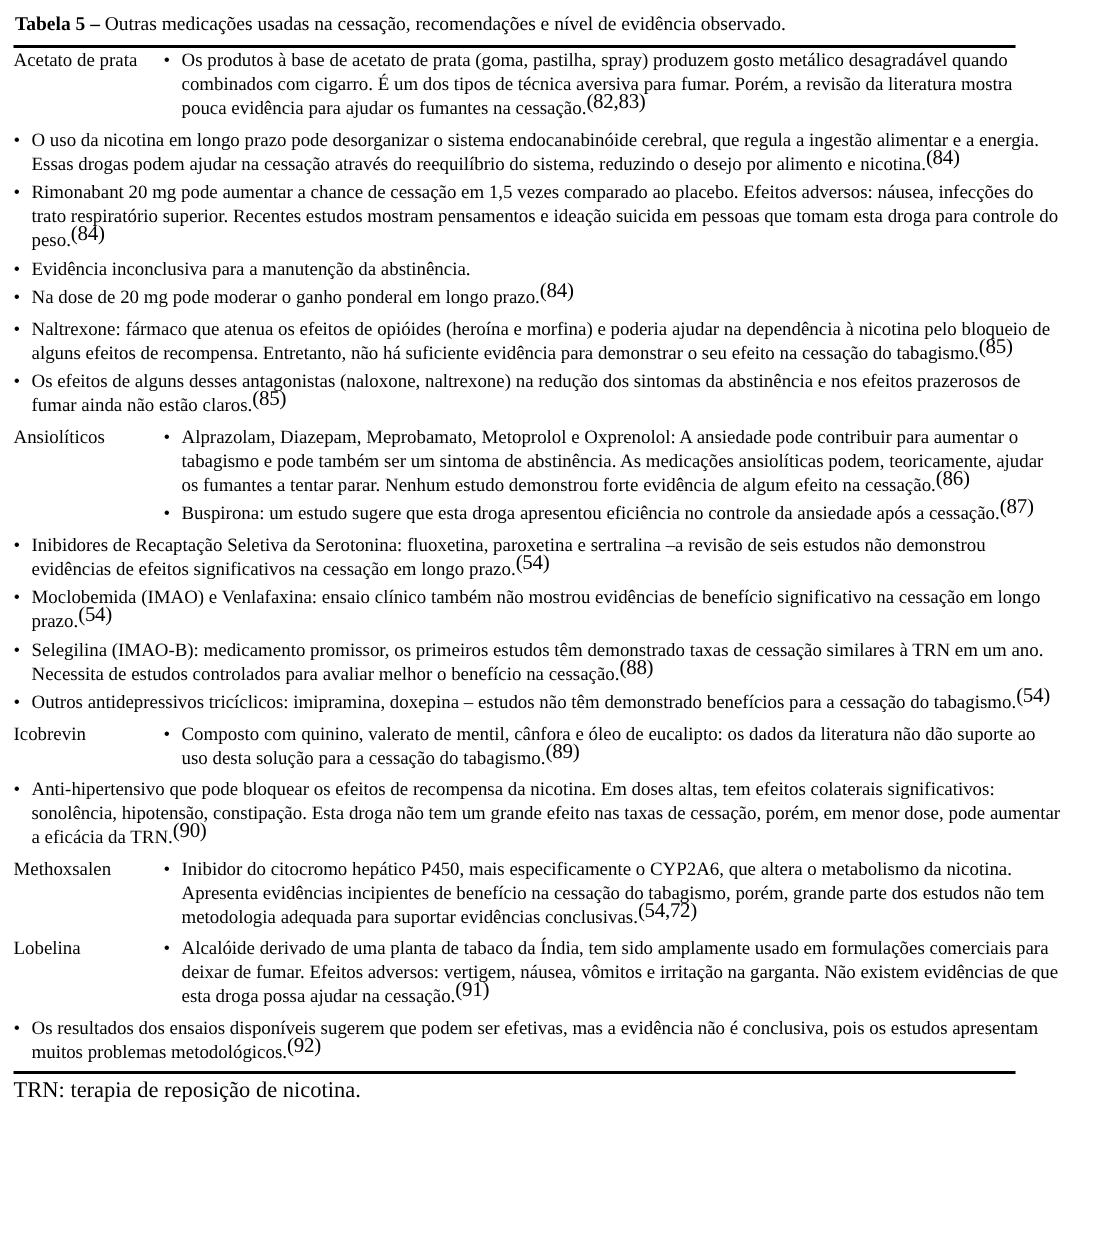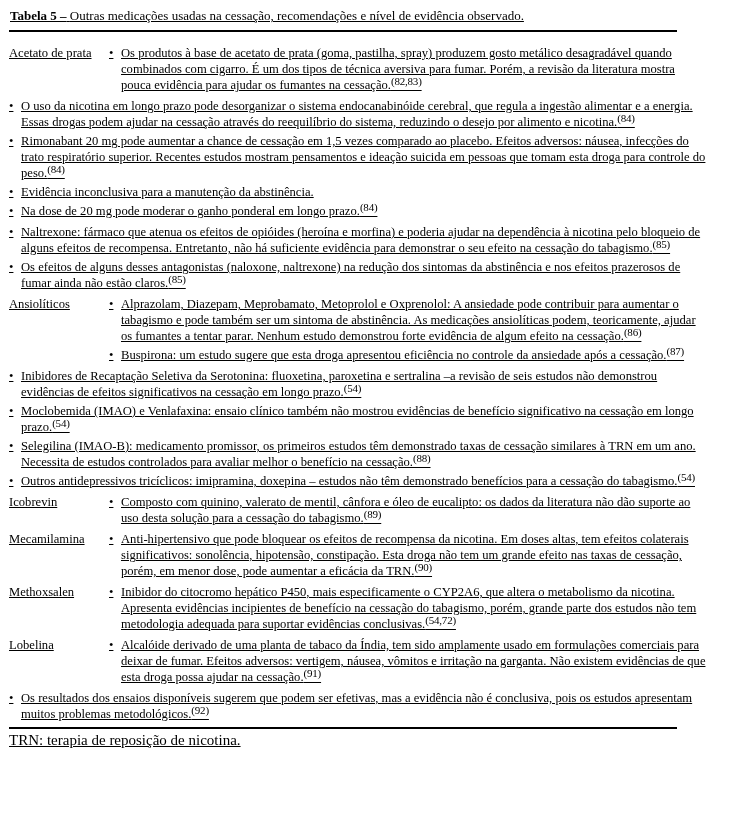--- a/index.html
+++ b/index.html
@@ -9,37 +9,36 @@
     width: 731px;
     height: 825px;
     overflow: hidden;
     font-family: "Liberation Serif", serif;
     color: #000000;
   }
   .doc {
     padding: 8px 24px 0 9px;
     box-sizing: border-box;
     width: 731px;
-    text-decoration: underline;
   }
   .title {
     font-size: 13px;
     line-height: 16px;
     margin: 0 0 6px 1px;
   }
   .title-label {
     font-weight: bold;
   }
   .rule {
     height: 2px;
     background: #000000;
     width: 668px;
   }
   .tbody {
-    padding-top: 13px;
+    padding-top: 0;
   }
   .row {
     display: flex;
     margin-bottom: 2px;
   }
   .drug {
     flex: none;
     width: 100px;
     padding-right: 6px;
     box-sizing: border-box;
@@ -59,21 +58,21 @@
     width: 12px;
     font-size: 12.6px;
     line-height: 16px;
   }
   .b-body {
     flex: 1;
     font-size: 12.6px;
     line-height: 16px;
   }
   sup.ref {
-    font-size: 11px;
+    font-size: 14px;
     line-height: 0;
     vertical-align: 4px;
     letter-spacing: -0.2px;
   }
   .footnote {
     font-size: 15px;
     line-height: 16px;
     margin-top: 3px;
   }
 </style>
@@ -178,21 +177,20 @@
     <div class="drug">Icobrevin</div>
     <div class="bullets">
   <div class="bullet">
     <span class="b-marker">•</span>
     <span class="b-body"><span class="b-text">Composto com quinino, valerato de mentil, cânfora e óleo de eucalipto: os dados da literatura não dão suporte ao uso desta solução para a cessação do tabagismo.</span><sup class="ref">(89)</sup></span>
   </div>
 </div>
   </div>
 
   <div class="row">
-    <div class="drug">Mecamilamina</div>
     <div class="bullets">
   <div class="bullet">
     <span class="b-marker">•</span>
     <span class="b-body"><span class="b-text">Anti-hipertensivo que pode bloquear os efeitos de recompensa da nicotina. Em doses altas, tem efeitos colaterais significativos: sonolência, hipotensão, constipação. Esta droga não tem um grande efeito nas taxas de cessação, porém, em menor dose, pode aumentar a eficácia da TRN.</span><sup class="ref">(90)</sup></span>
   </div>
 </div>
   </div>
 
   <div class="row">
     <div class="drug">Methoxsalen</div>

